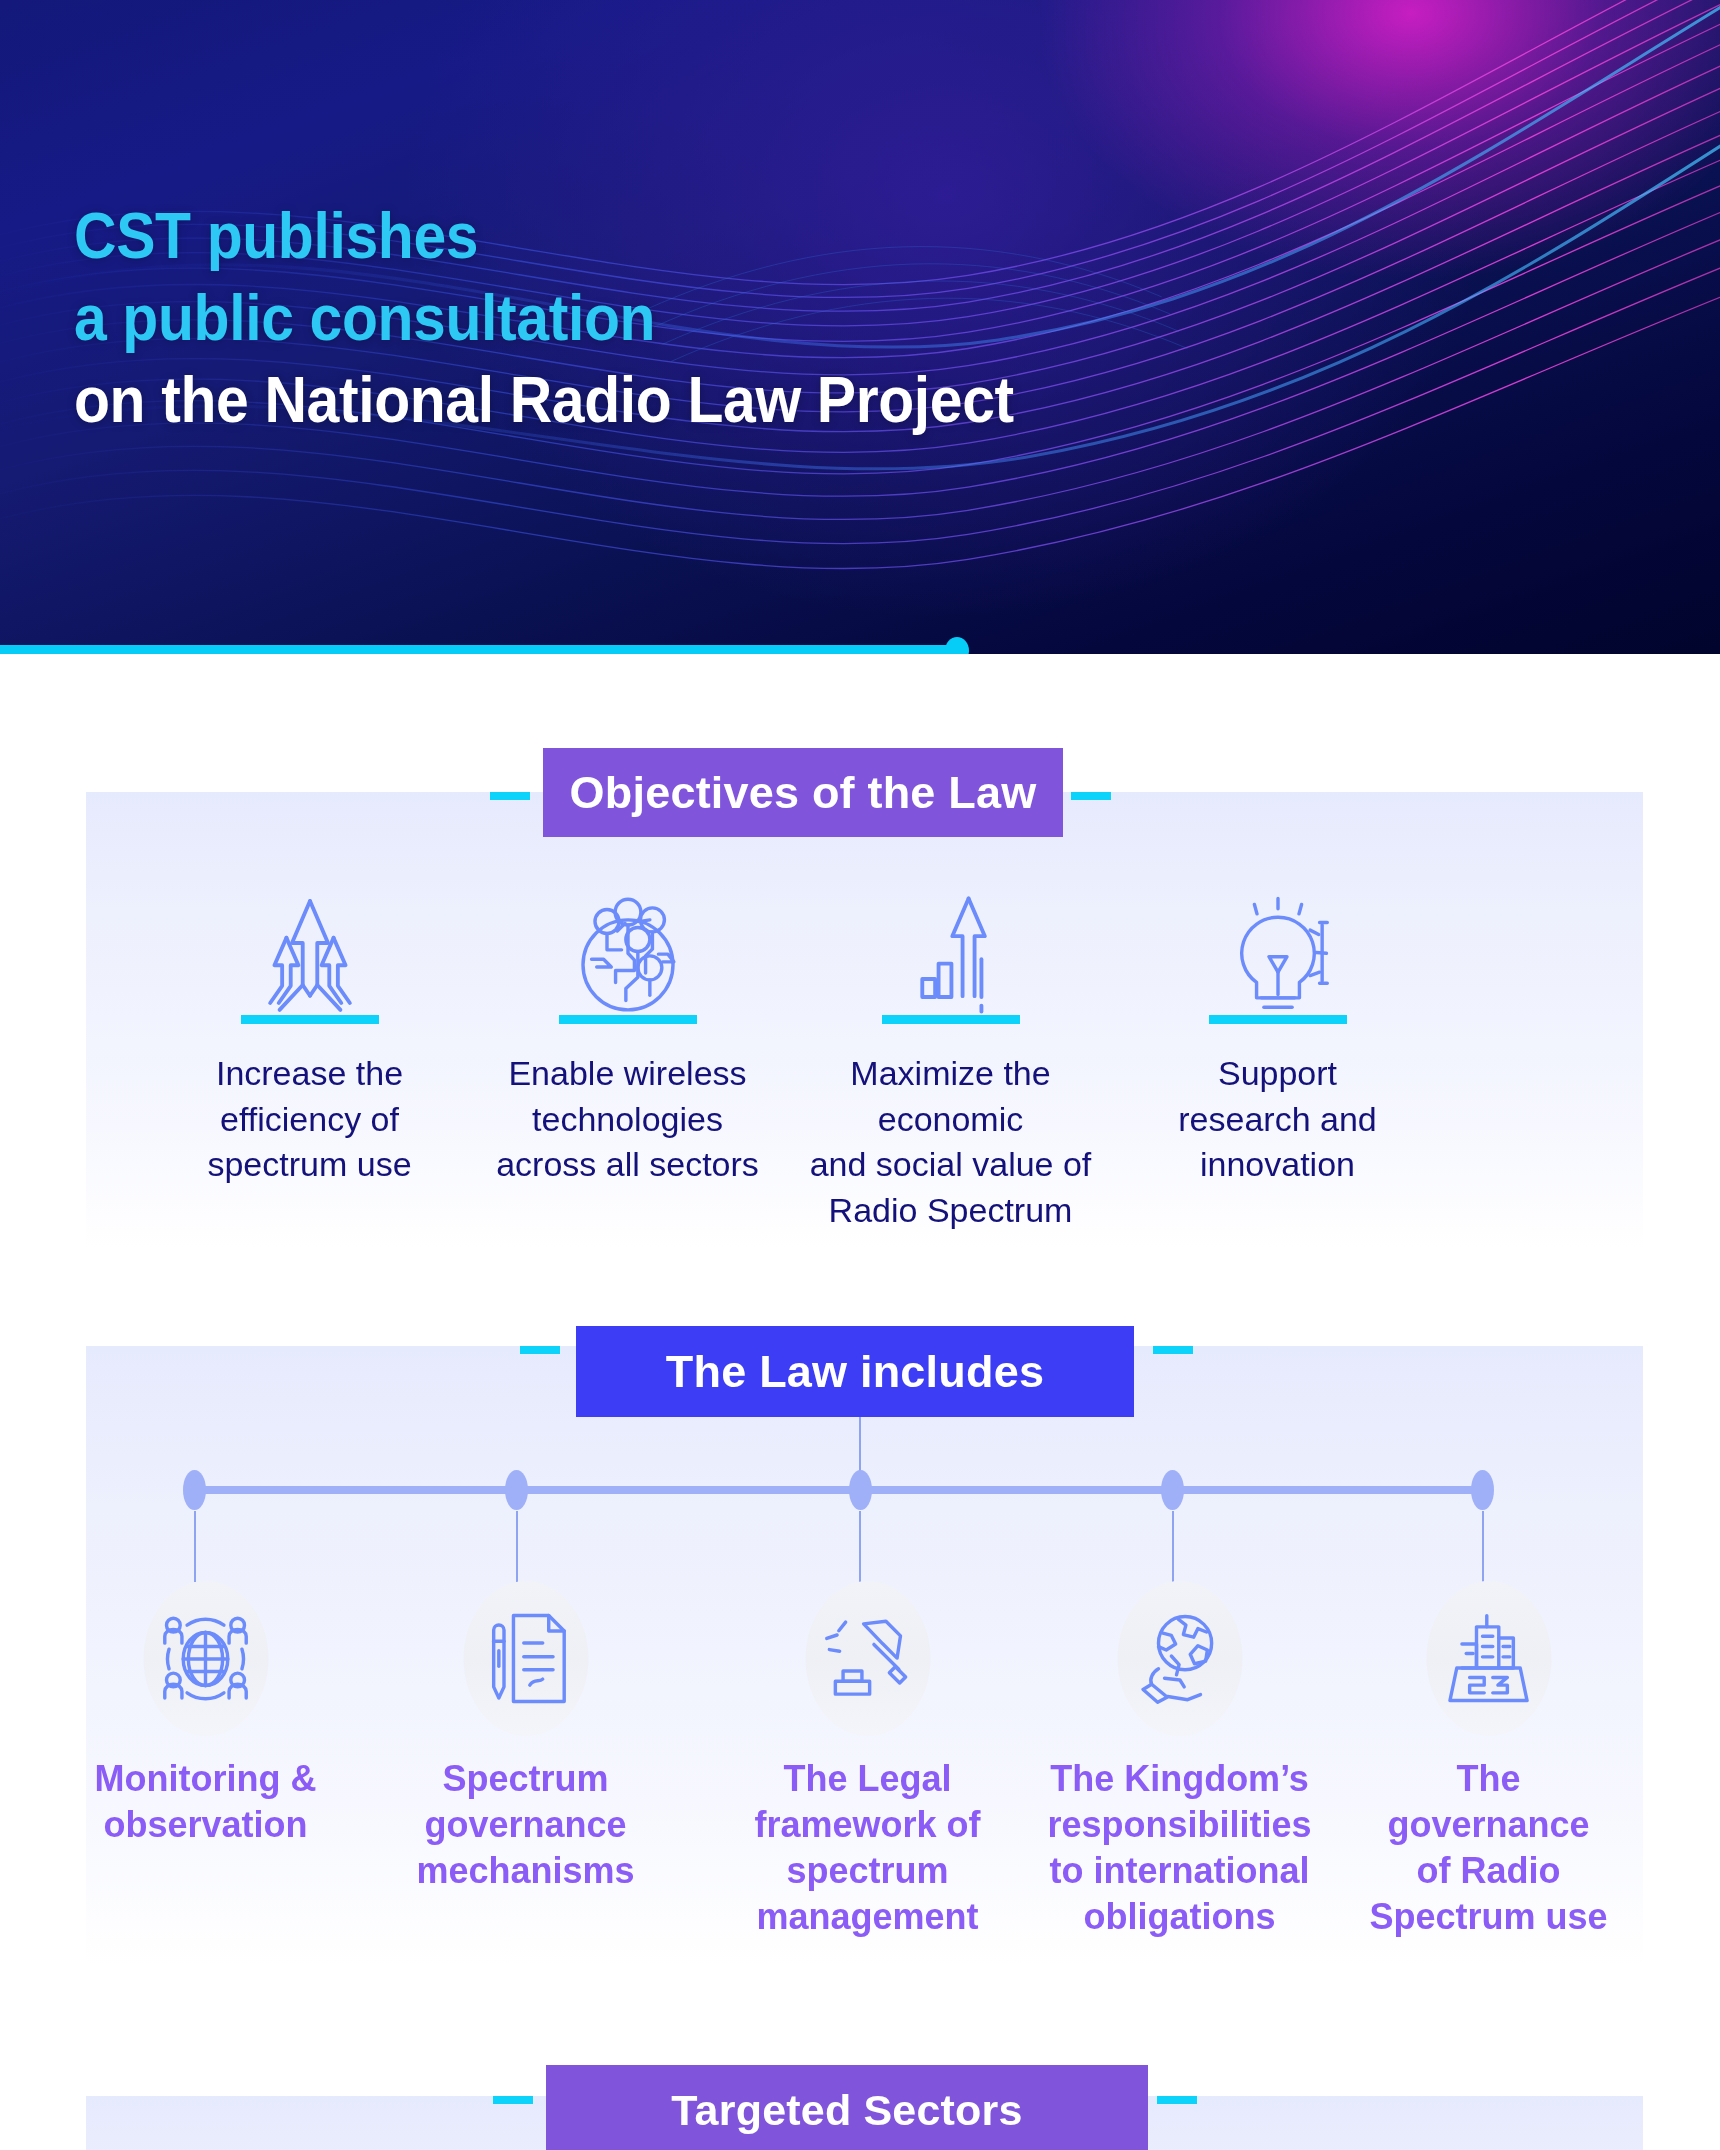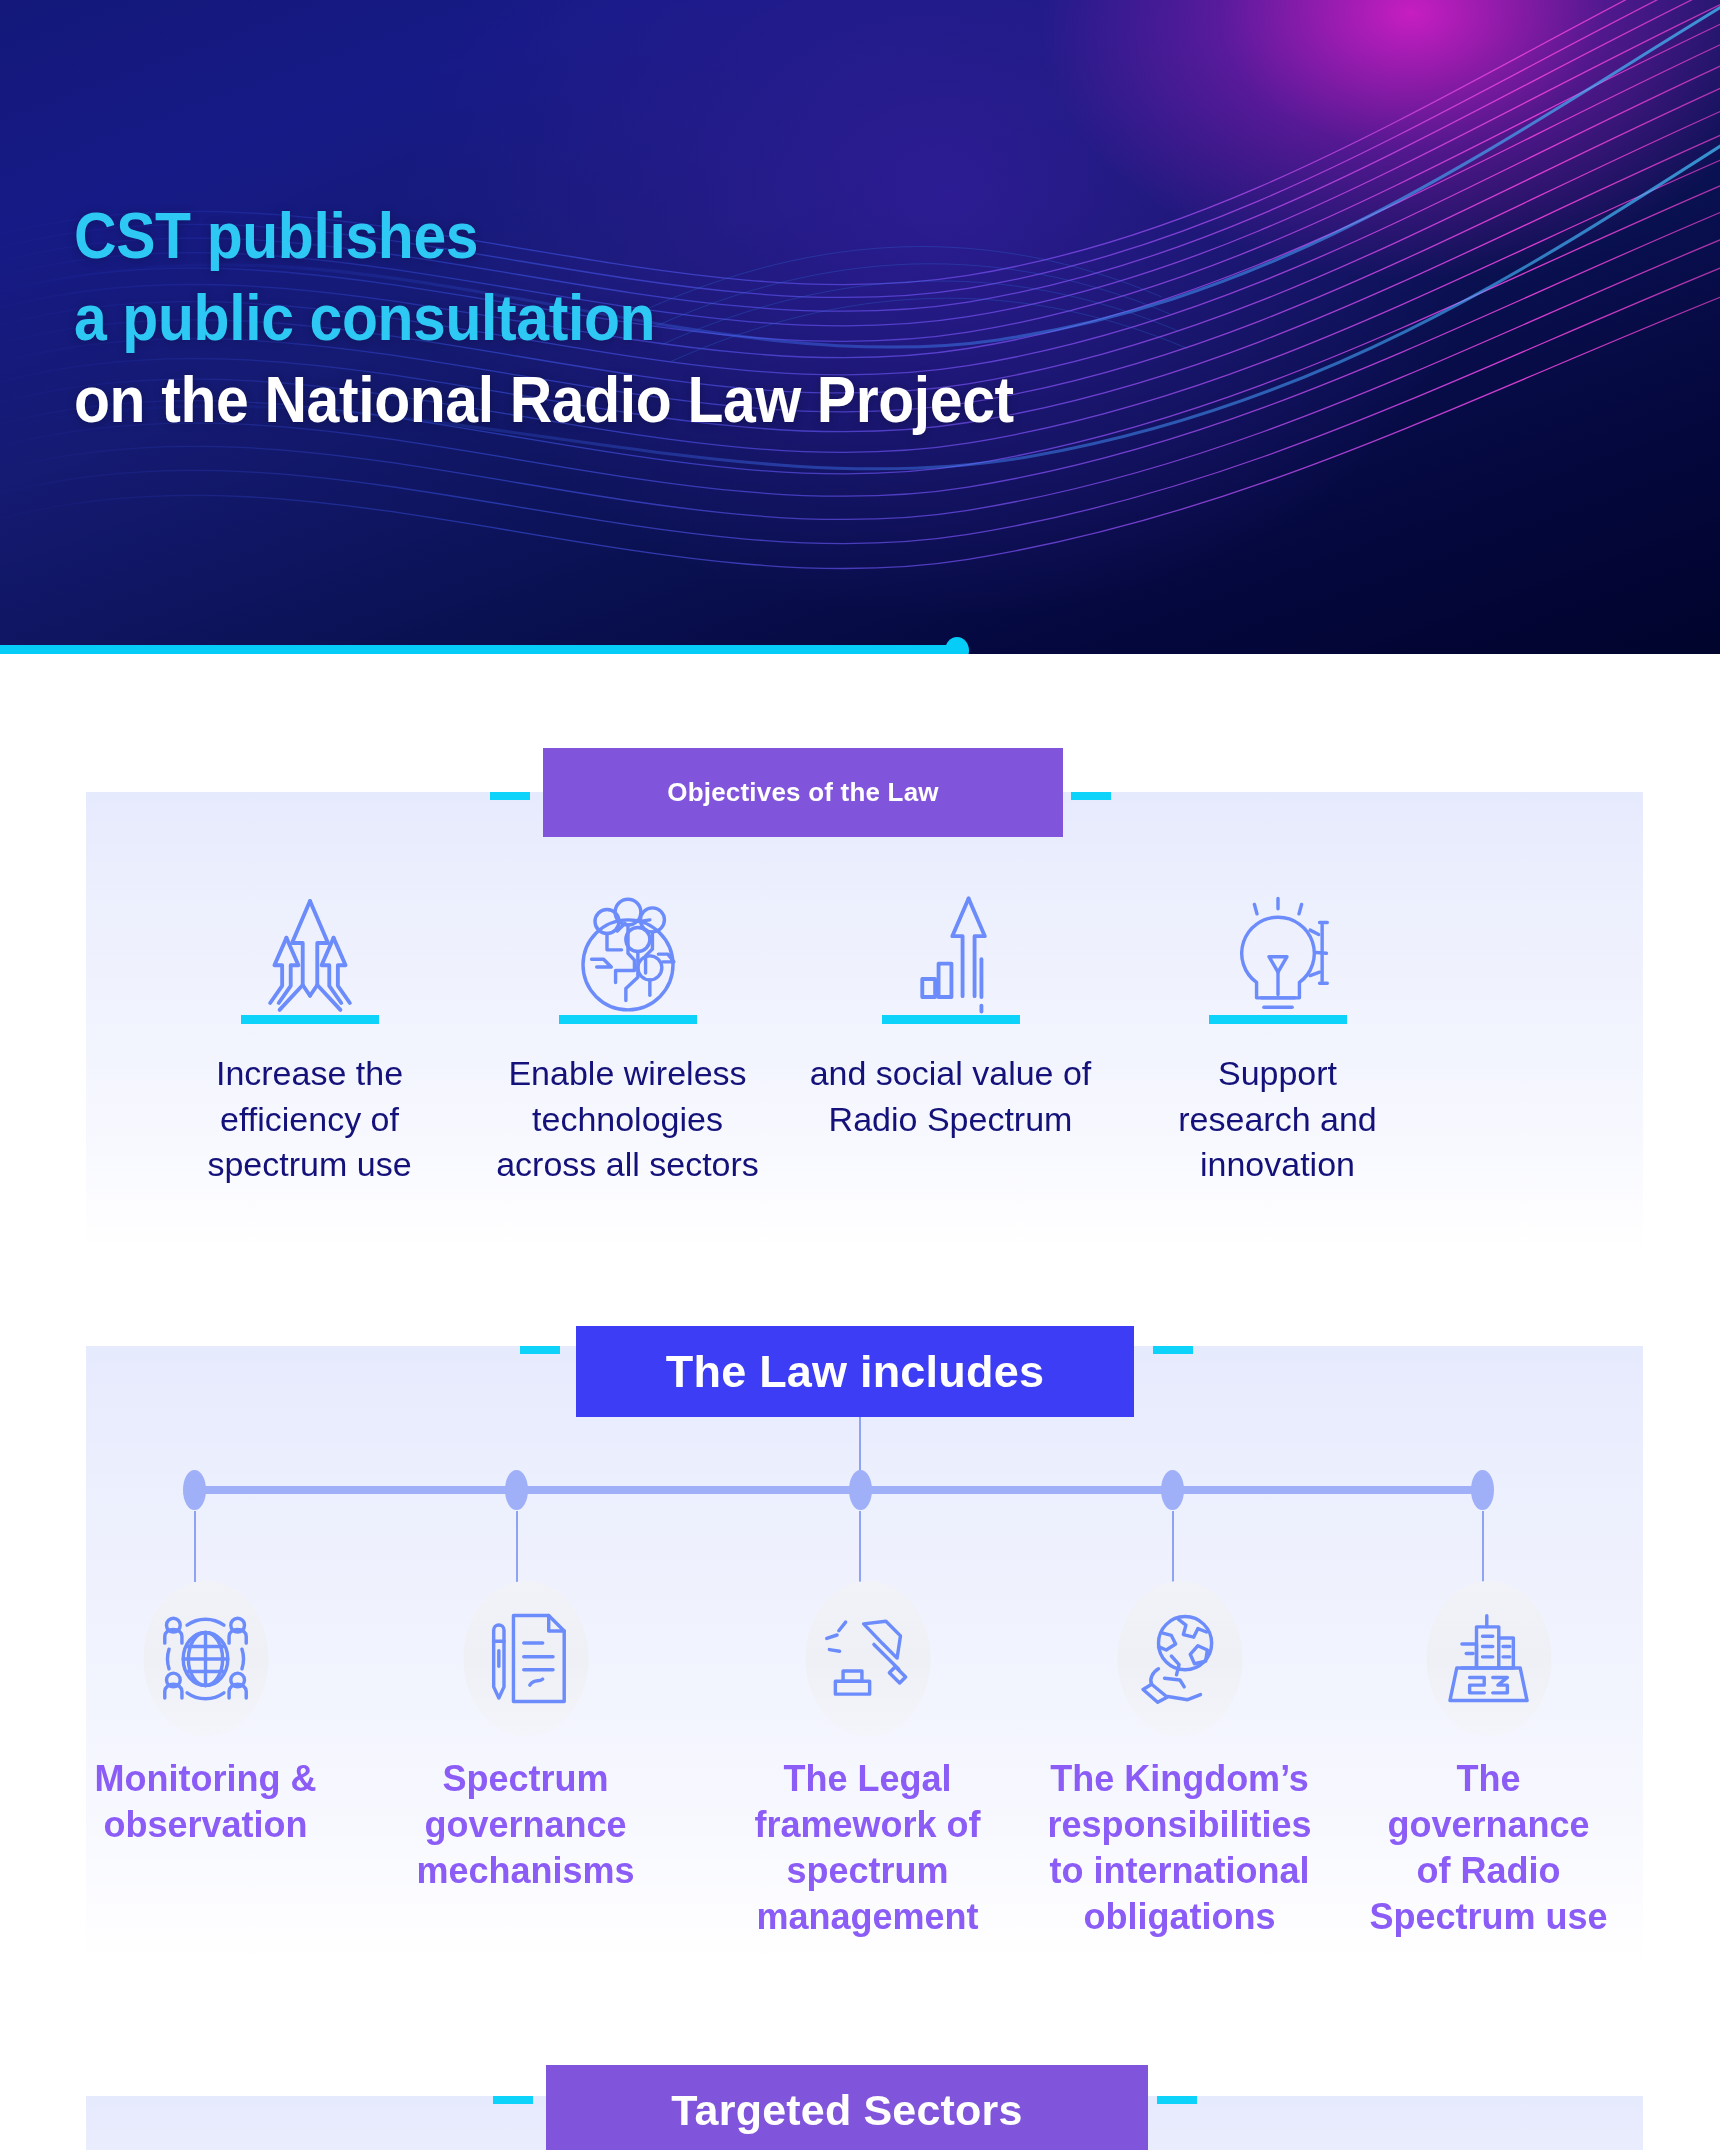--- a/index.html
+++ b/index.html
@@ -47,21 +47,21 @@
     color:#fff; font-weight:700;
     font-family:"Liberation Sans Narrow","Liberation Sans", sans-serif;
     letter-spacing:0.2px;
   }
   .tick{ position:absolute; height:7.7px; width:40px; background:#0dd2f9; }
 
   
   #objectives-panel{ top:792px; height:456px; }
   #objectives-head{
     left:543px; top:748px; width:520px; height:89px;
-    background:#8055dc; font-size:26px;
+    background:#8055dc; font-size:45px;
   }
   .obj-col{ position:absolute; width:301px; text-align:center; }
   .obj-icon{ position:absolute; width:100%; height:129px; display:flex; align-items:flex-end; justify-content:center; }
   .obj-rule{ position:absolute; height:8.6px; background:#0dd2f9; left:50%; transform:translateX(-50%); }
   .obj-label{
     position:absolute; width:100%; text-align:center;
     color:#14127a; font-size:34px; line-height:1.34; font-weight:400;
     font-family:"Liberation Sans Narrow","Liberation Sans", sans-serif;
   }
 
@@ -214,20 +214,21 @@
       <path d="M166 8 L204 96 L180 96 L180 236"></path>
       <path d="M166 8 L128 96 L152 96 L152 236"></path>
       <path d="M58 196 L58 238 L88 238 L88 196 Z"></path>
       <path d="M96 160 L96 238 L126 238 L126 160 Z"></path>
       <path d="M196 150 L196 238"></path>
       <path d="M196 258 L196 272"></path>
     </svg>
   </div>
   <div class="obj-rule" style="top:129px; width:138px;"></div>
   <div class="obj-label" style="top:165px;">
+      <div>Maximize the economic</div>
       <div>and social value of</div>
       <div>Radio Spectrum</div>
     </div>
 </div>
 
 <div class="obj-col" style="left:1127px; top:886px;">
   <div class="obj-icon" style="top:0;">
     <svg width="108" height="120" viewBox="0 0 250 280" fill="none" stroke="#6c8cfb" stroke-width="8" stroke-linecap="round" stroke-linejoin="round">
       <path d="M125 52 a84 84 0 0 0 -50 152 l0 36 l100 0 l0 -36 a84 84 0 0 0 -50 -152 z"></path>
       <path d="M86 240 l78 0"></path>

